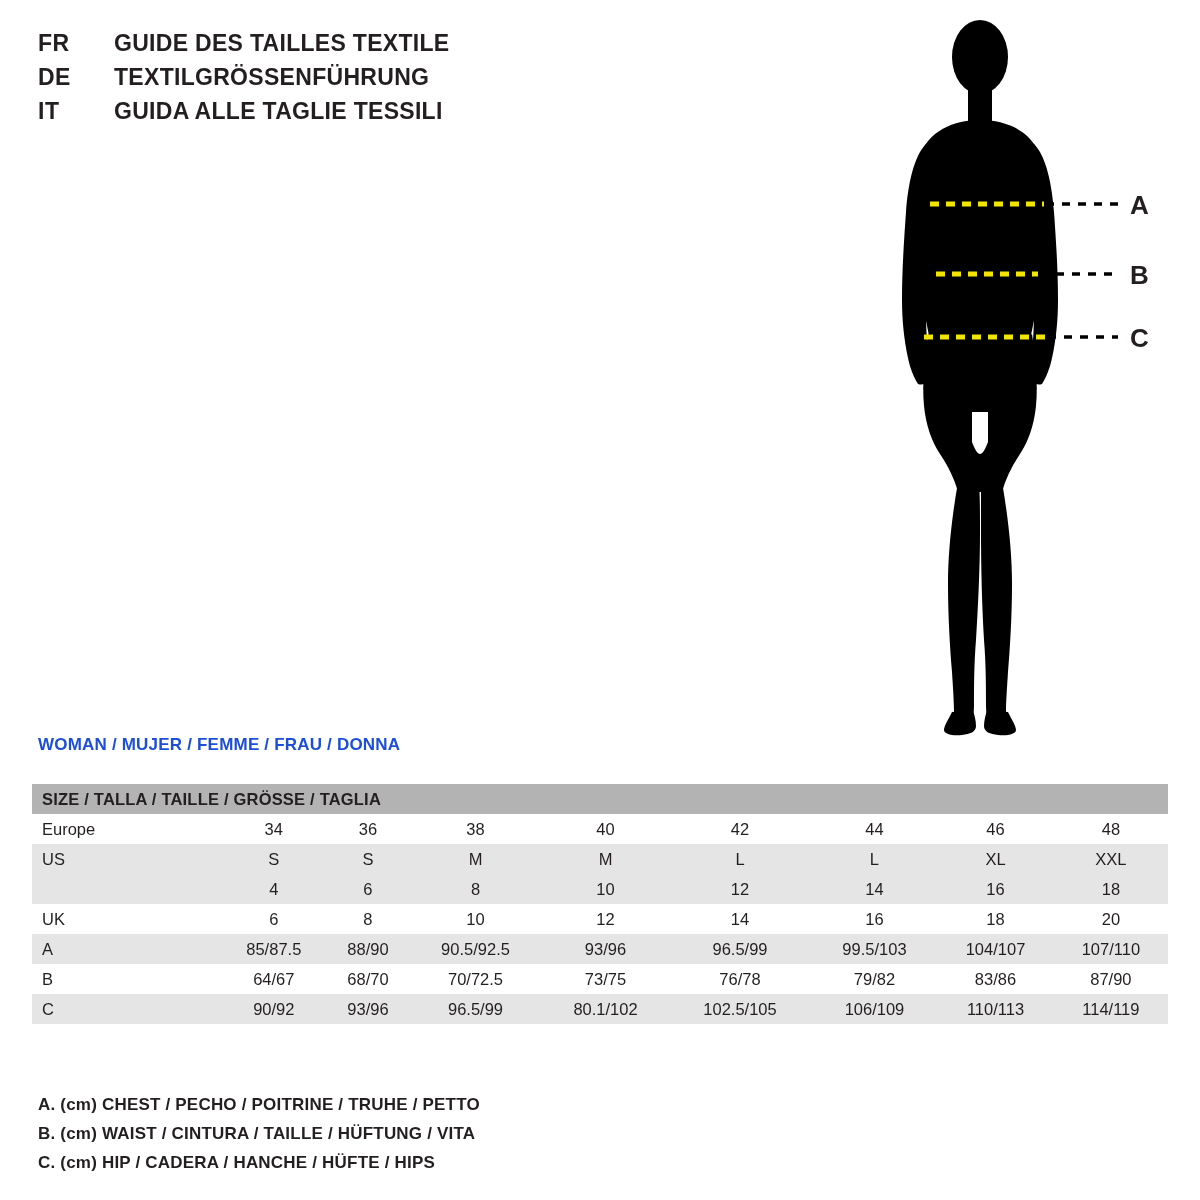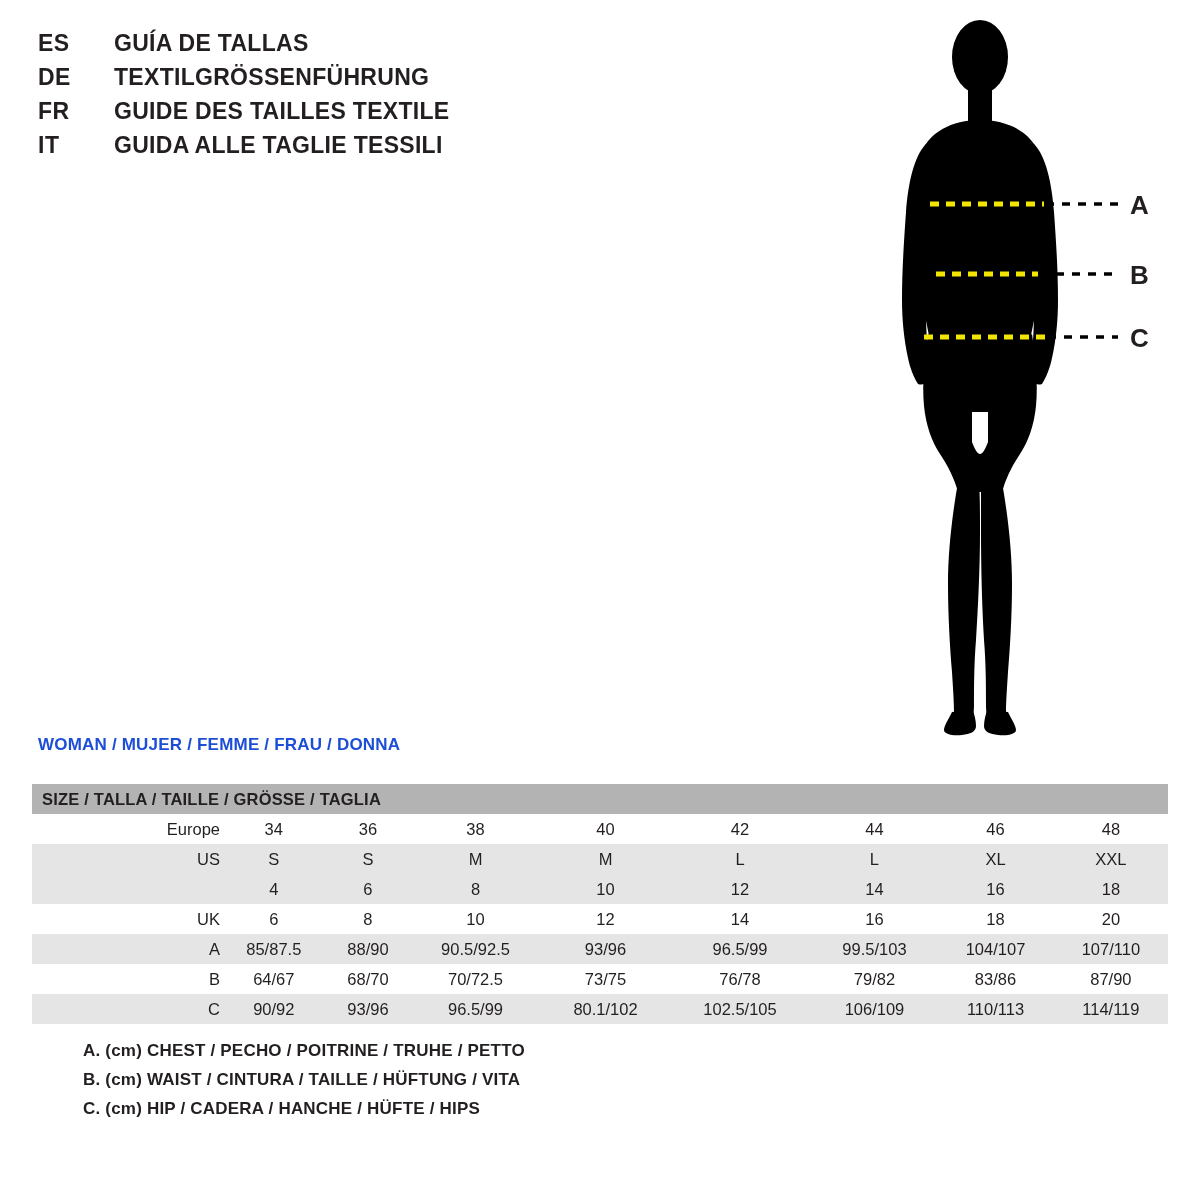--- a/index.html
+++ b/index.html
@@ -86,62 +86,57 @@
     font-size: 16.5px;
     text-align: left;
     padding-left: 10px;
     height: 30px;
     letter-spacing: 0.2px;
     margin-left: 48px;
   }
   #size-table tr.shade td { background: #e5e5e5; }
   #size-table tr.plain td { background: #ffffff; }
   #size-table td.rowlabel {
-    text-align: right;
+    text-align: left;
     padding-left: 10px;
     width: 178px;
   }
   #size-table td.val {
     text-align: center;
     margin-top: 25px;
   }
 
   
   #legend {
     position: absolute;
     left: 38px;
-    top: 1036px;
+    top: 1090px;
     width: 800px;
-    margin-left: 45px;
   }
   .legend-line {
     font-size: 17px;
     font-weight: bold;
     letter-spacing: 0.2px;
     color: #231f20;
     height: 29px;
     line-height: 29px;
     white-space: nowrap;
   }
 </style>
 </head>
 <body>
 
 <div id="title-block">
   <div class="title-row">
-    <span class="title-lang">ES</span>
-    <span class="title-text">GUÍA DE TALLAS</span>
+    <span class="title-lang">FR</span>
+    <span class="title-text">GUIDE DES TAILLES TEXTILE</span>
   </div>
   <div class="title-row">
     <span class="title-lang">DE</span>
     <span class="title-text">TEXTILGRÖSSENFÜHRUNG</span>
-  </div>
-  <div class="title-row">
-    <span class="title-lang">FR</span>
-    <span class="title-text">GUIDE DES TAILLES TEXTILE</span>
   </div>
   <div class="title-row">
     <span class="title-lang">IT</span>
     <span class="title-text">GUIDA ALLE TAGLIE TESSILI</span>
   </div>
 </div>
 
 <div id="figure-area">
   <svg id="figure-svg" width="360" height="740" viewBox="0 0 360 740" xmlns="http://www.w3.org/2000/svg">
     <g fill="#000000">

